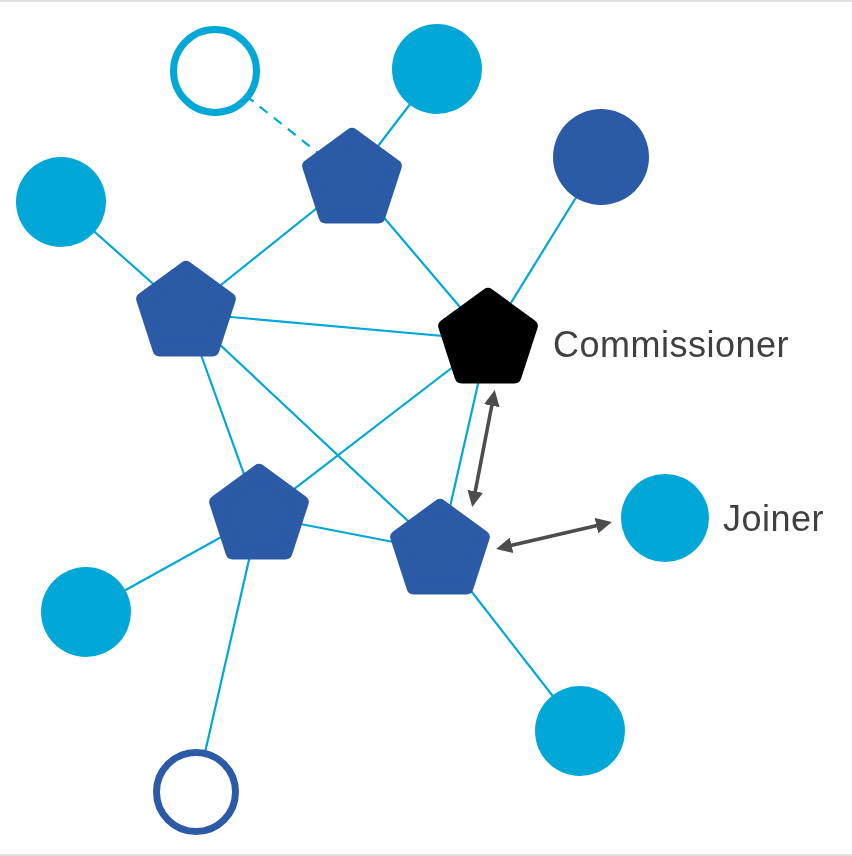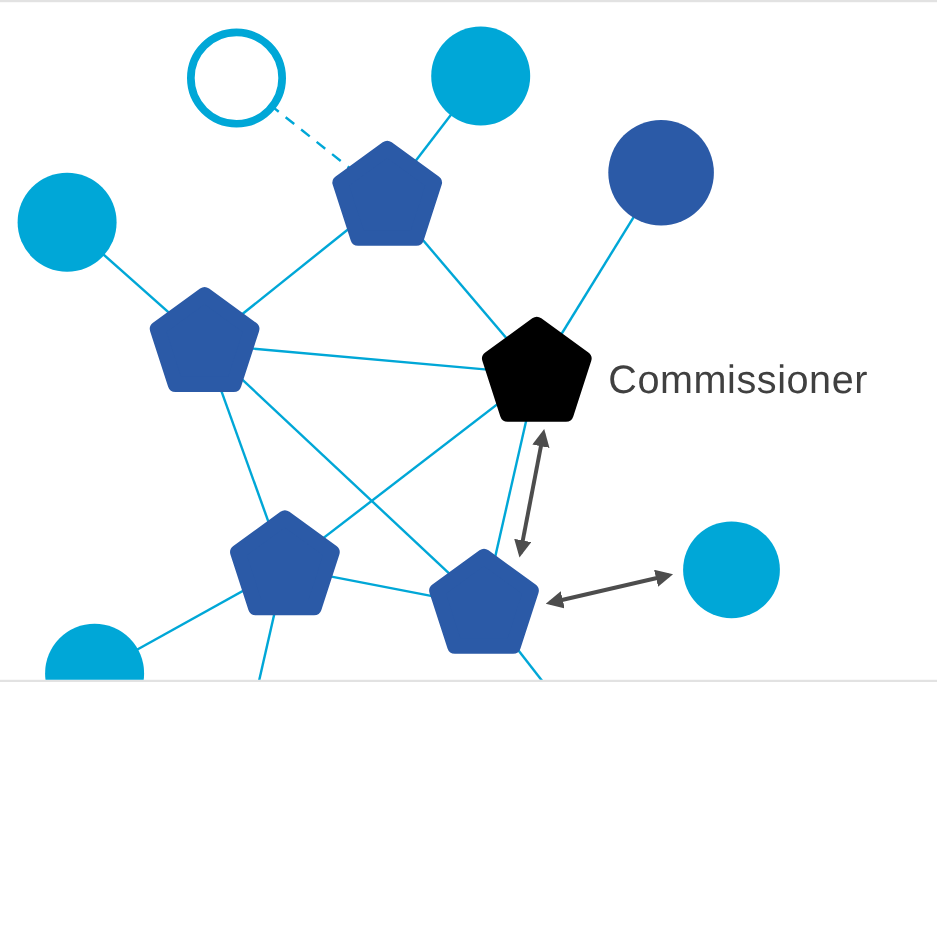--- a/index.html
+++ b/index.html
@@ -3,21 +3,21 @@
 <meta charset="utf-8">
 <style>
   html, body {
     margin: 0;
     padding: 0;
     background: #ffffff;
   }
   .canvas {
     position: relative;
     width: 852px;
-    height: 620px;
+    height: 856px;
     background: #ffffff;
     overflow: hidden;
     border-top: 2px solid #e2e2e2;
     border-bottom: 2px solid #e2e2e2;
     box-sizing: border-box;
     font-family: "Liberation Sans", sans-serif;
   }
   svg.topology {
     position: absolute;
     left: 0;
@@ -80,13 +80,14 @@
         <polygon points="440.0,504.0 482.8,535.1 466.5,585.4 413.5,585.4 397.2,535.1" fill="#2b5aa7" stroke="#2b5aa7" stroke-width="14" stroke-linejoin="round"></polygon>
         <circle cx="665" cy="516" r="44" fill="#00a7d7"></circle>
         <circle cx="86" cy="610" r="45" fill="#00a7d7"></circle>
         <circle cx="580" cy="729" r="45" fill="#00a7d7"></circle>
         <circle cx="196" cy="790" r="39.5" fill="#ffffff" stroke="#2b5aa7" stroke-width="7"></circle>
       </g>
     </svg>
 
   <div class="node-label" style="left: 553px; top: 344px; color: rgb(64, 64, 64);">Commissioner</div>
 
+  <div class="node-label" style="left: 723px; top: 518px; color: rgb(64, 64, 64);">Joiner</div>
 </div>
 
 </body></html>

